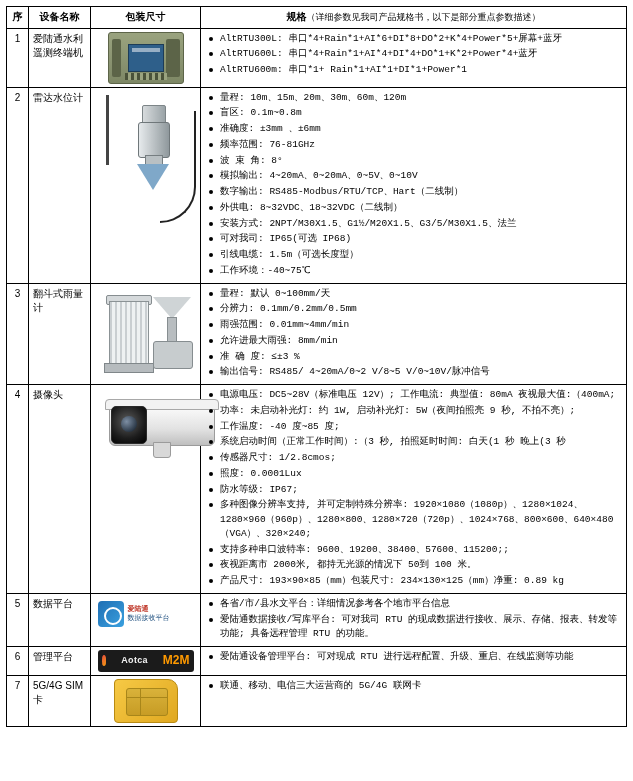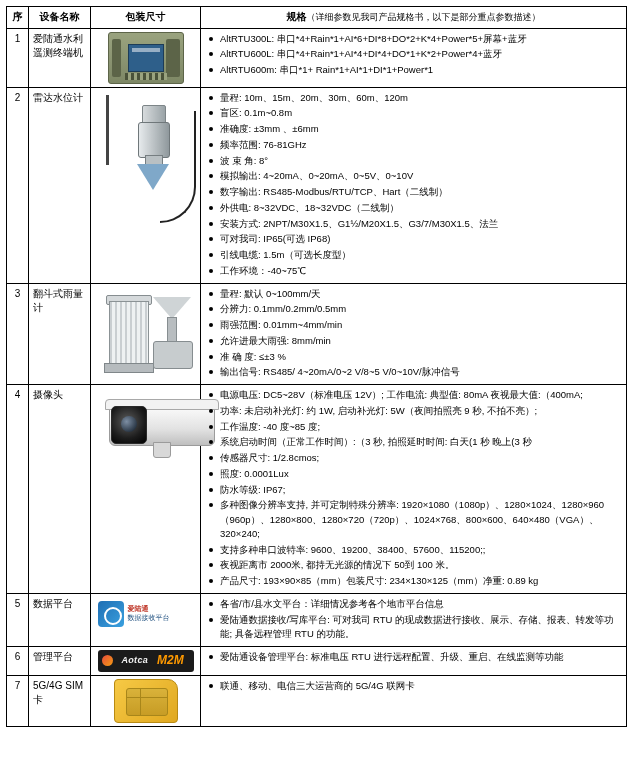--- a/index.html
+++ b/index.html
@@ -62,21 +62,21 @@
   ul.bullets > li:before {
     content: "";
     position: absolute;
     left: -9px;
     top: 5px;
     width: 4px;
     height: 4px;
     background: #000;
     border-radius: 50%;
   }
-  .spec-cell { padding-top: 4px; padding-bottom: 4px; }
+  .spec-cell { padding-top: 4px; padding-bottom: 4px; font-family: Liberation Mono, monospace; }
 
   
   .pic-wrap {
     display: flex;
     align-items: center;
     justify-content: center;
     width: 100%;
   }
 
   
@@ -211,23 +211,22 @@
     border:2px solid #fff; border-radius:50%;
   }
   .plat .txt { font-size:7px; line-height:1.25; color:#1a4c7d; text-align:left; }
   .plat .txt b { color:#c0392b; }
 
   
   .m2m {
     width: 88px; height: 22px;
     background: #1b1b1b;
     border-radius: 3px;
-    display:flex; align-items:center; gap:9px;
+    display:flex; align-items:center; gap:15px;
     padding: 0 4px;
-    font-style: italic;
   }
   .m2m .dot {
     width:11px; height:11px; border-radius:50%;
     background: linear-gradient(135deg,#e74c3c,#f39c12);
   }
   .m2m .w1 { color:#f2f2f2; font-size:9px; font-weight:bold; letter-spacing:.3px; }
   .m2m .w2 { color:#ff9a00; font-size:12px; font-weight:bold; }
 
   
   .sim {
@@ -309,21 +308,21 @@
       <td class="spec-cell">
         <ul class="bullets">
           <li>量程: 10m、15m、20m、30m、60m、120m</li>
           <li>盲区: 0.1m~0.8m</li>
           <li>准确度: ±3mm 、±6mm</li>
           <li>频率范围: 76-81GHz</li>
           <li>波 束 角: 8°</li>
           <li>模拟输出: 4~20mA、0~20mA、0~5V、0~10V</li>
           <li>数字输出: RS485-Modbus/RTU/TCP、Hart（二线制）</li>
           <li>外供电: 8~32VDC、18~32VDC（二线制）</li>
-          <li>安装方式: 2NPT/M30X1.5、G1½/M20X1.5、G3/7/M30X1.5、法兰</li>
+          <li>安装方式: 2NPT/M30X1.5、G1½/M20X1.5、G3/5/M30X1.5、法兰</li>
           <li>可对我司: IP65(可选 IP68)</li>
           <li>引线电缆: 1.5m（可选长度型）</li>
           <li>工作环境：-40~75℃</li>
         </ul>
       </td>
     </tr>
 
     <tr>
       <td class="col-idx">3</td>
       <td class="name-cell">翻斗式雨量计</td>
@@ -410,21 +409,21 @@
         <div class="pic-wrap">
           <div class="m2m">
             <div class="dot"></div>
             <span class="w1">Aotca</span>
             <span class="w2">M2M</span>
           </div>
         </div>
       </td>
       <td class="spec-cell">
         <ul class="bullets">
-          <li>爱陆通设备管理平台: 标准电压 RTU 进行远程配置、升级、重启、在线监测等功能</li>
+          <li>爱陆通设备管理平台: 可对现成 RTU 进行远程配置、升级、重启、在线监测等功能</li>
         </ul>
       </td>
     </tr>
 
     <tr>
       <td class="col-idx">7</td>
       <td class="name-cell">5G/4G SIM卡</td>
       <td class="col-pic">
         <div class="pic-wrap">
           <div class="sim">

